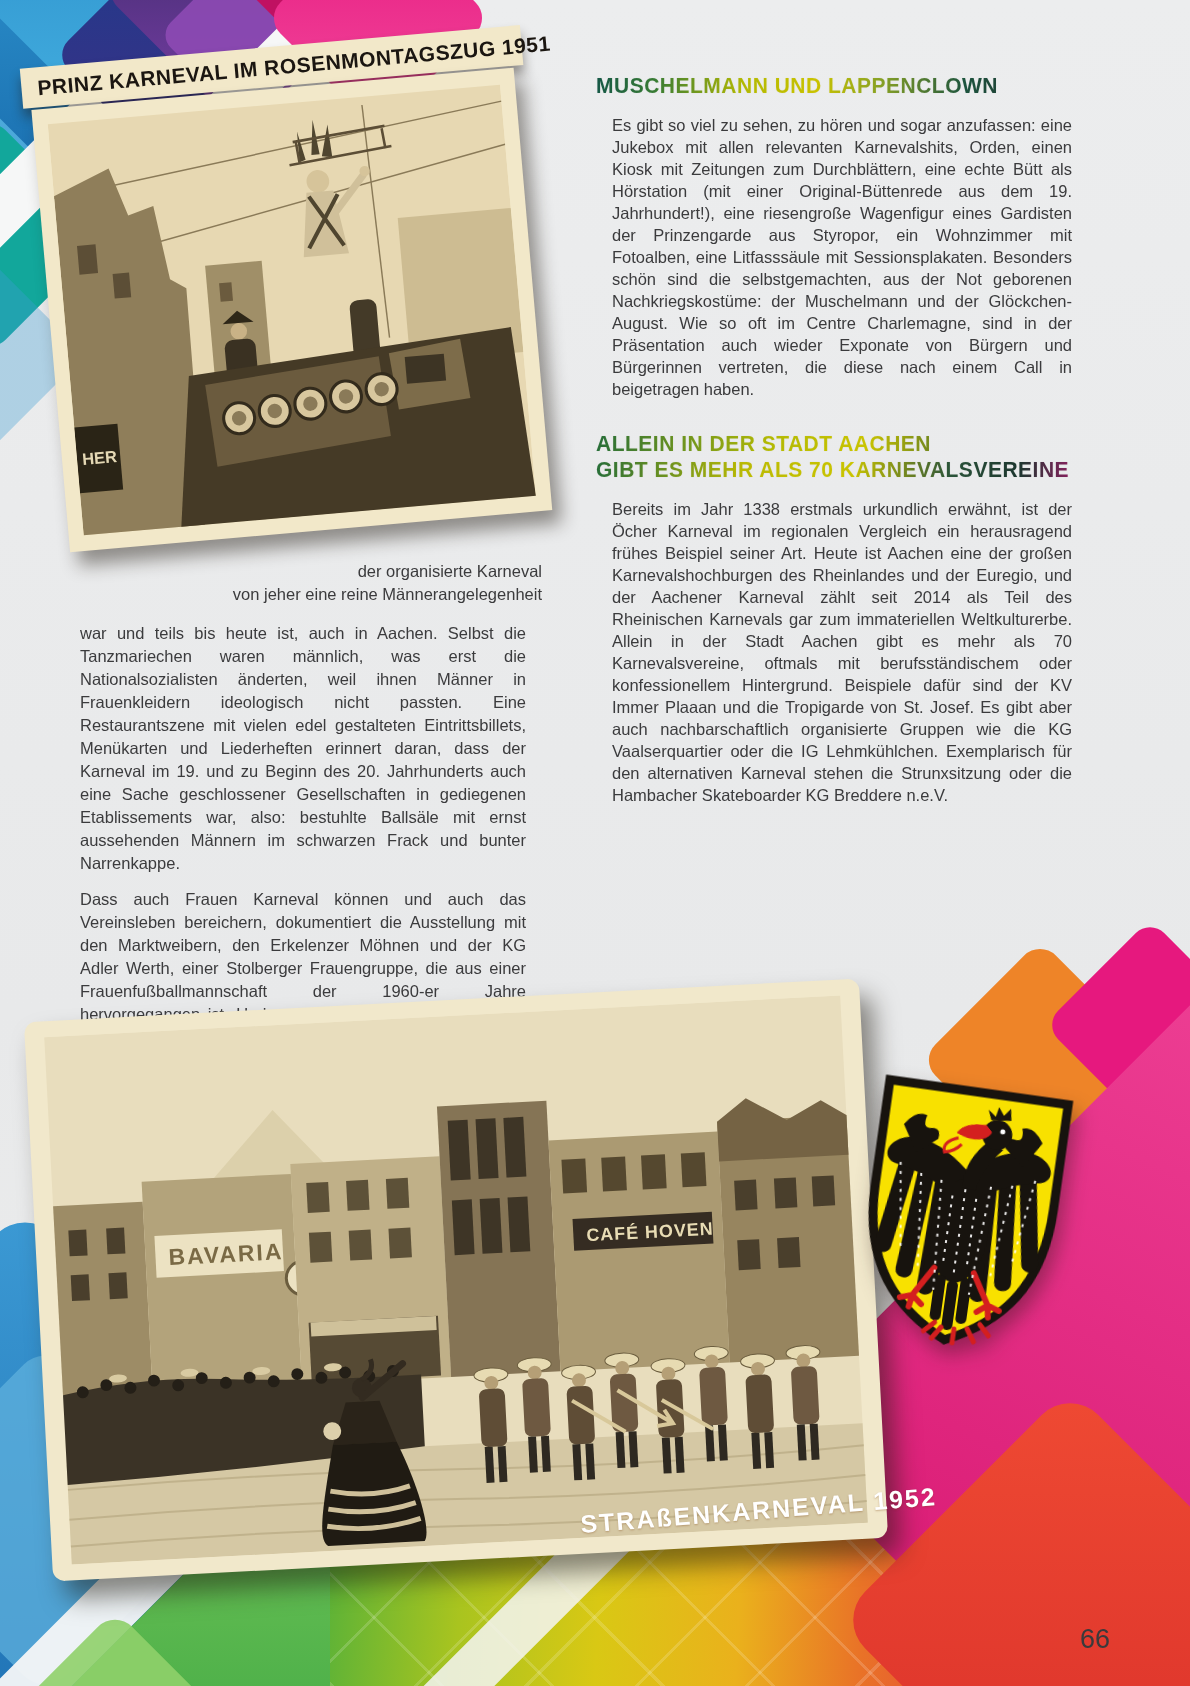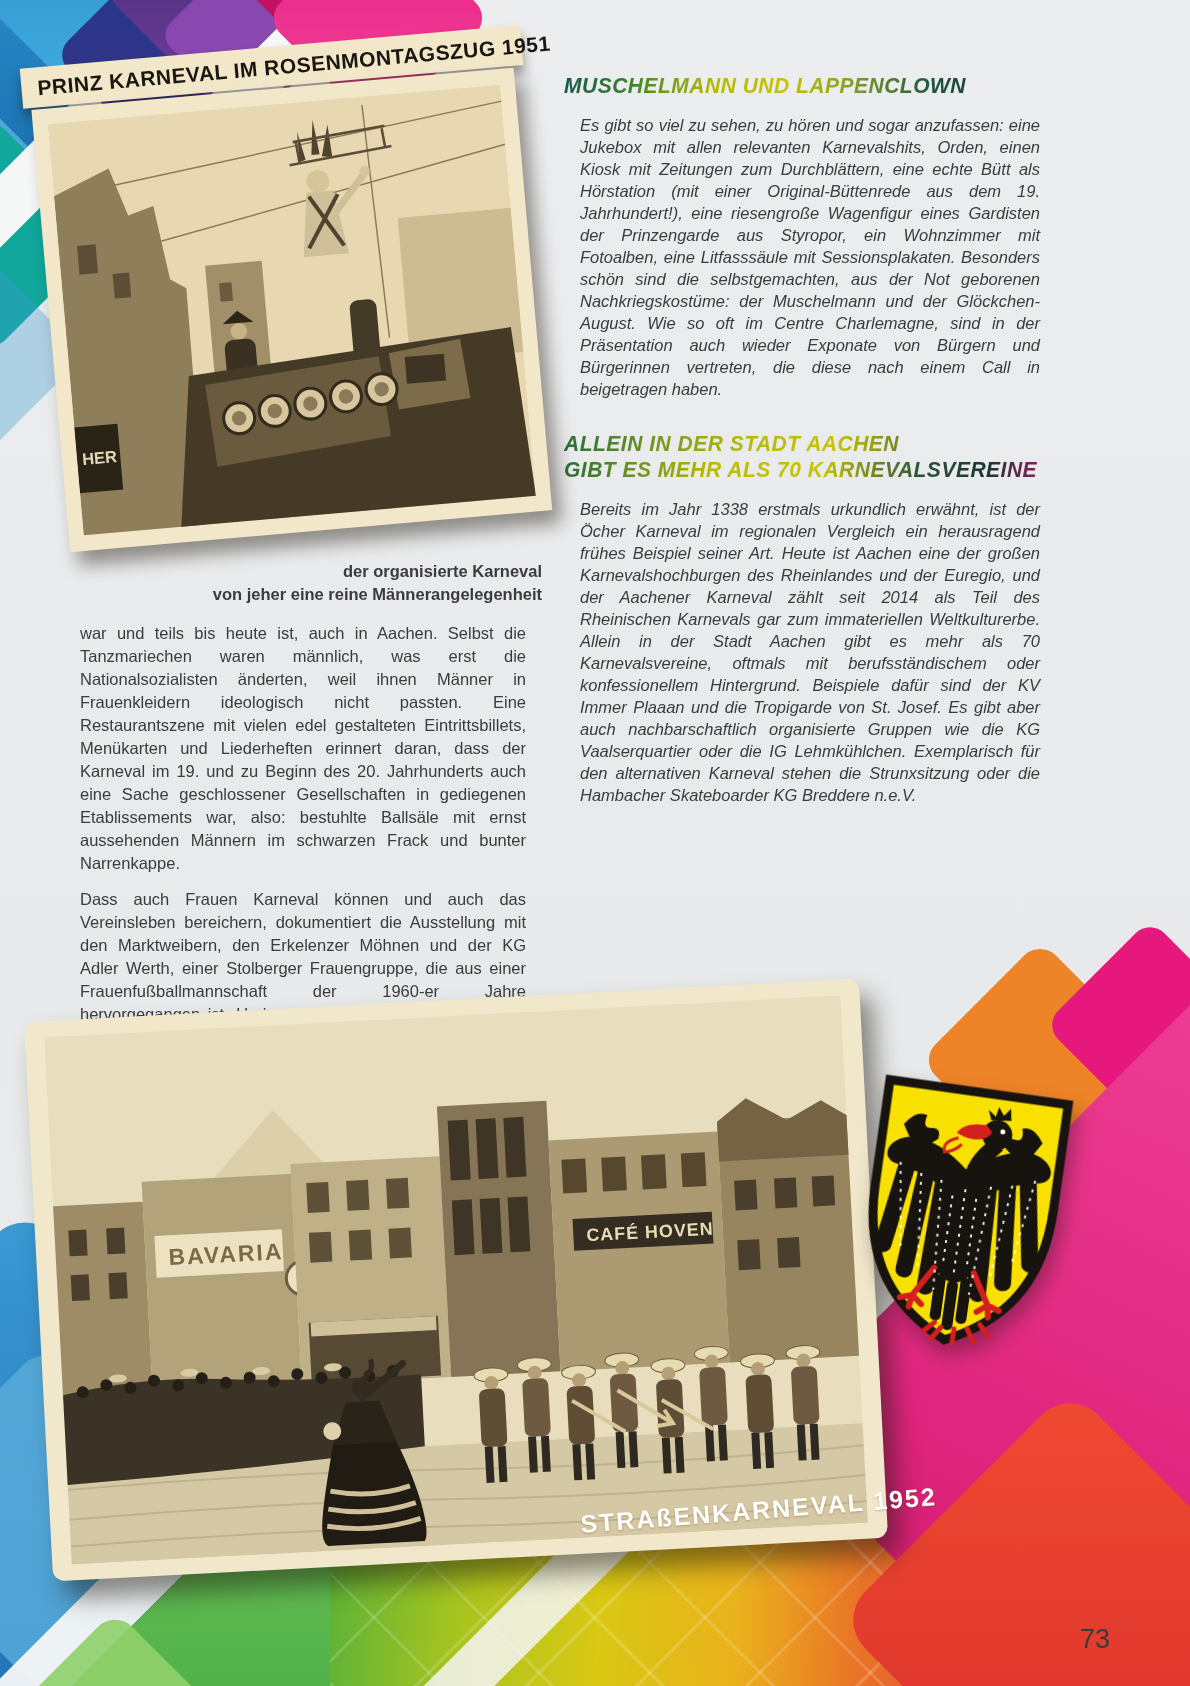--- a/index.html
+++ b/index.html
@@ -36,24 +36,24 @@
                repeating-linear-gradient(-45deg,rgba(255,255,255,.16) 0 3px,transparent 3px 78px);}
   .bandStripe{left:500px;top:1430px;width:50px;height:380px;border-radius:10px;background:#f4f5f5;opacity:.85;z-index:2;}
   
   .prOrangeTop{left:955px;top:975px;width:170px;height:170px;border-radius:22px;background:var(--orange,#ee8428);}
   .prPinkTip{left:1075px;top:950px;width:150px;height:150px;border-radius:20px;background:var(--pink,#e6187e);}
   .prPinkBig{left:935px;top:1020px;width:820px;height:820px;border-radius:70px;background:linear-gradient(160deg,#f2479b,#d5136d);}
   .prOrangeBottom{left:1020px;top:1560px;width:260px;height:260px;border-radius:36px;background:#ee8e2a;}
   .prRed{left:905px;top:1455px;width:330px;height:330px;border-radius:40px;background:linear-gradient(135deg,#ef4a33,var(--red,#d92f2a));}
   
   .bodytxt{color:var(--ink,#3b3b3d);font-size:16.5px;line-height:22px;text-align:justify;margin:16px;}
-  .colR{position:absolute;left:564px;width:492px;font-style:italic;}
+  .colR{position:absolute;left:596px;width:492px;}
   .colL{position:absolute;left:64px;width:478px;}
   .colL .bodytxt{line-height:23px;}
-  .rline{color:var(--ink,#3b3b3d);font-size:16.5px;line-height:23px;text-align:right;font-weight:bold;}
+  .rline{color:var(--ink,#3b3b3d);font-size:16.5px;line-height:23px;text-align:right;}
   .stencil{font-weight:800;font-size:21px;line-height:26px;letter-spacing:.5px;margin:0 0 7px 0;
     -webkit-background-clip:text;background-clip:text;color:transparent;
     text-shadow:0 0 1px rgba(20,40,20,.15);transform:scaleY(1.06);transform-origin:left top;white-space:nowrap;}
   .h1g{background-image:linear-gradient(90deg,#17604f,#3f8a3a 12%,#cdd103 30%,#e8dc00 45%,#9ab52a 58%,#1f5c46 75%,#233c38 88%,#47325a 100%);}
   .h2g1{background-image:linear-gradient(90deg,#2c7a40,#cdd104 35%,#e8de00 55%,#27593f 80%,#1d4538 100%);}
   .h2g2{background-image:linear-gradient(90deg,#2c7a40,#d6d204 30%,#e8de00 52%,#305c41 72%,#203a35 86%,var(--headingMagenta,#c2187c) 100%);}
   .h3g{background-image:linear-gradient(90deg,#1c5c34,#4e8f2a 35%,#c9cd05 70%,#e0d800 100%);}
   .sec{margin:0;}
   
   .photo1-wrap{position:absolute;left:40px;top:46px;width:502px;transform:rotate(-5deg);z-index:3;}
@@ -400,15 +400,15 @@
           <path d="M100,110 L100,196"></path>
             <path d="M88,118 L88,188"></path>
             <path d="M112,118 L112,188"></path>
         </g>
         <circle cx="129" cy="48" r="2.5" fill="#fff"></circle>
       </g>
     </svg>
   </div>
 
   <div class="caption">STRAßENKARNEVAL 1952</div>
-  <div class="pagenum">73</div>
+  <div class="pagenum">66</div>
 
 </div>
 
 </body></html>

